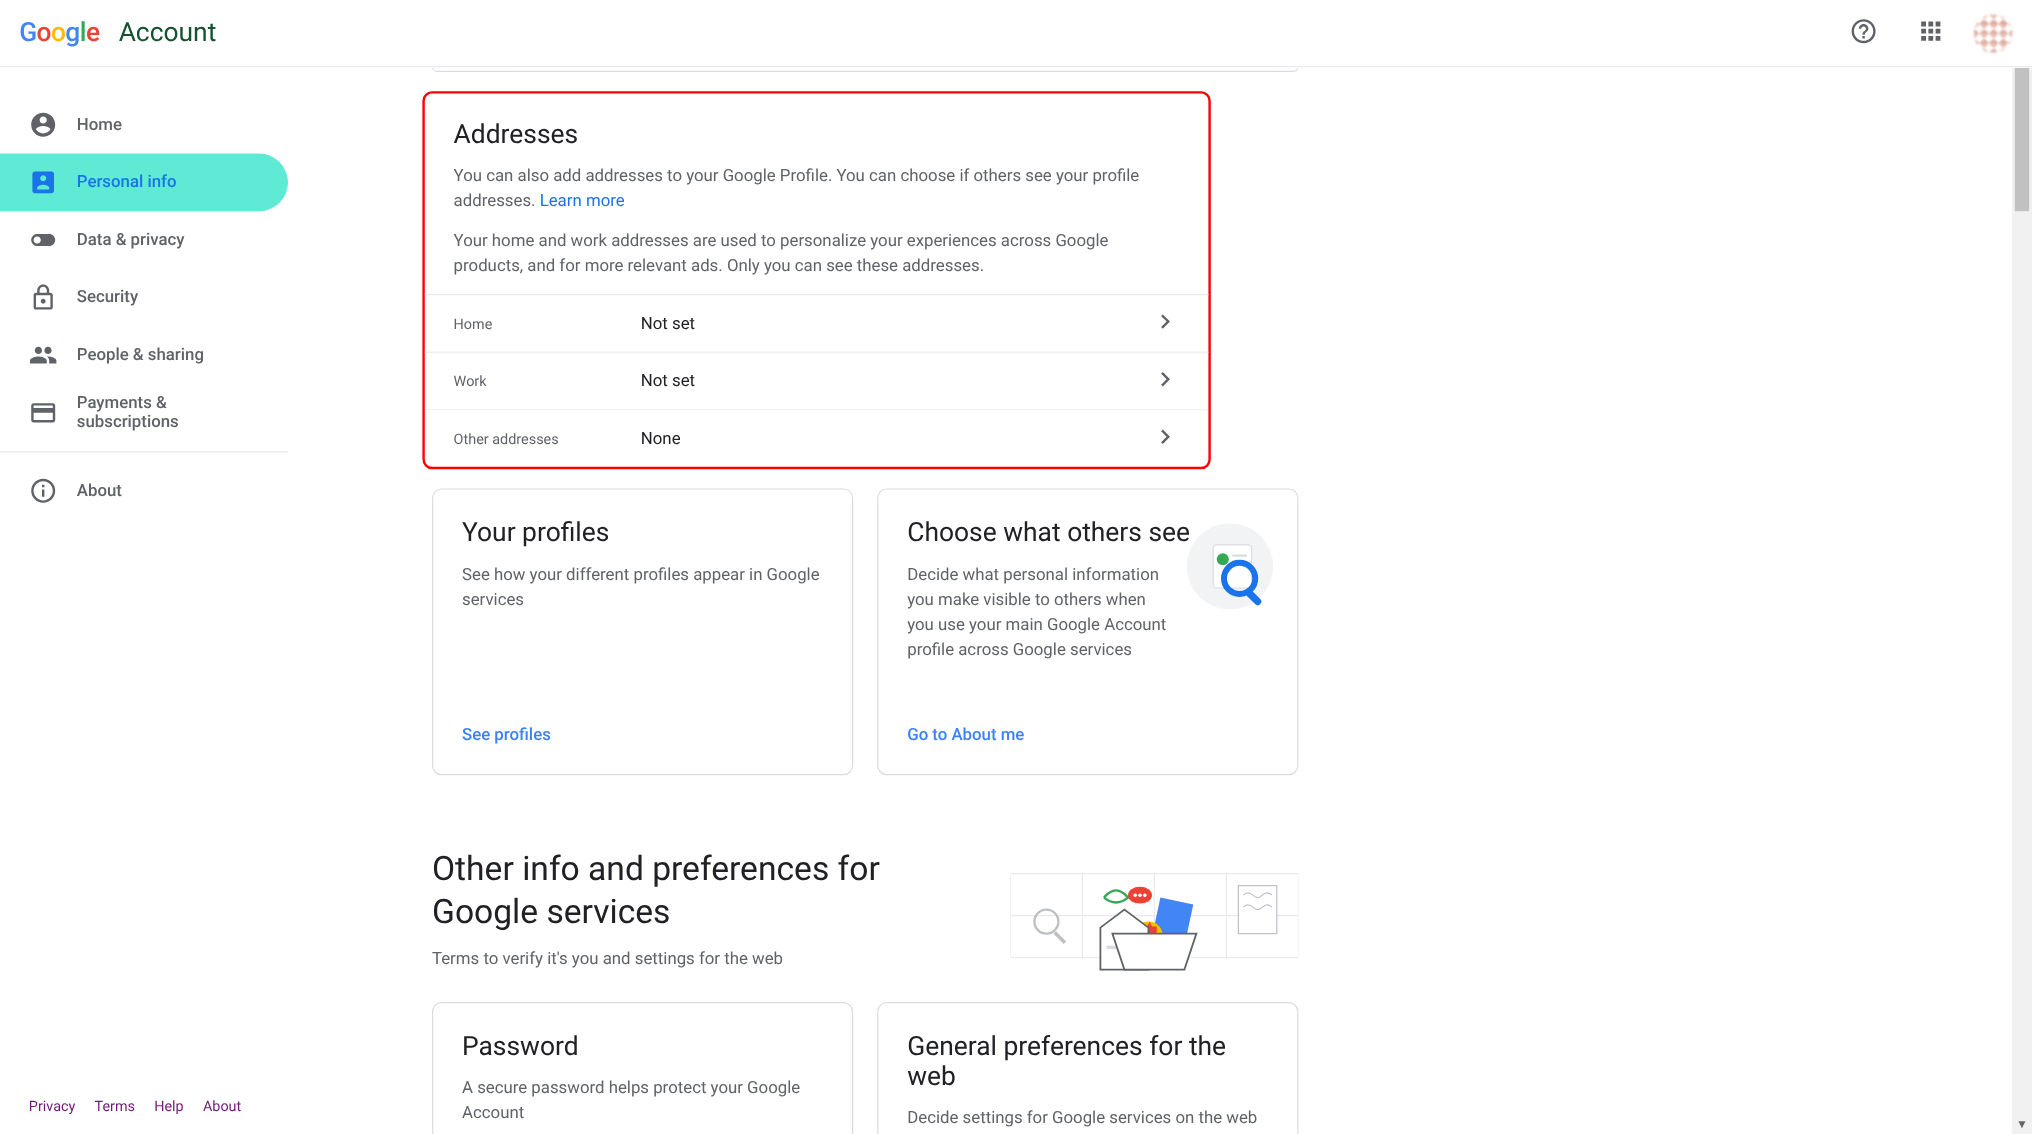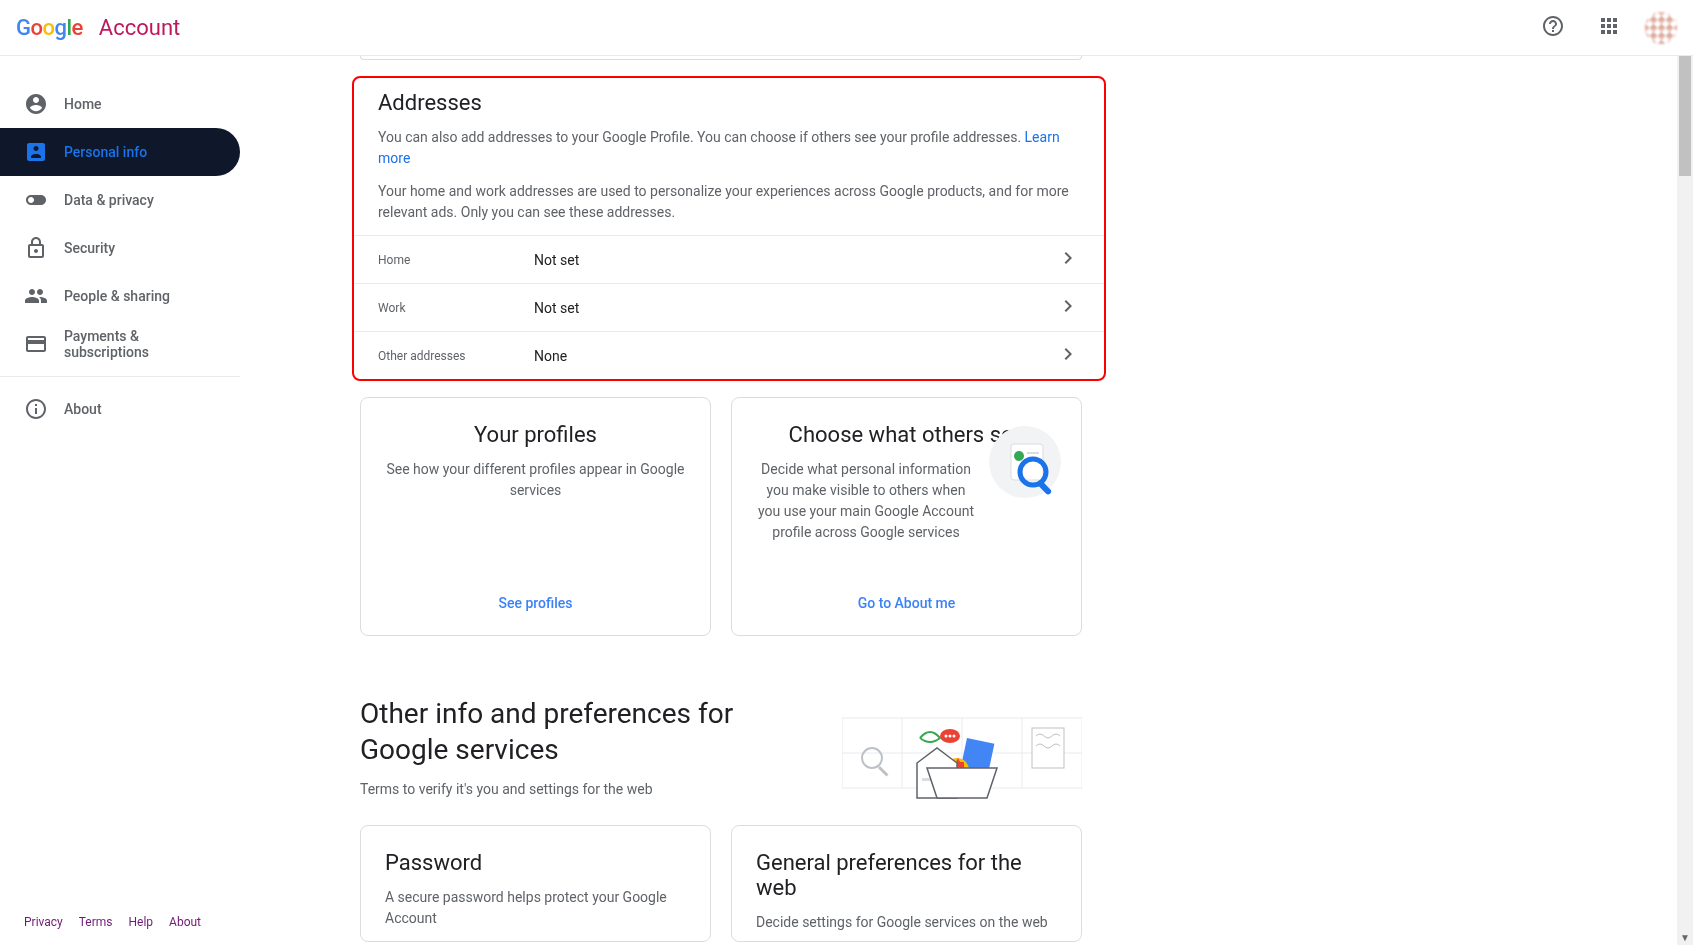--- a/index.html
+++ b/index.html
@@ -3,53 +3,53 @@
 <meta charset="utf-8">
 <style>
   * { box-sizing: border-box; margin: 0; padding: 0; }
   body { font-family: 'Google Sans', Roboto, Arial, sans-serif; background: #fff; color: #202124; overflow-x: hidden; }
   
   
   .header { display: flex; align-items: center; height: 56px; padding: 0 16px; border-bottom: 1px solid #e8eaed; position: fixed; top: 0; left: 0; right: 0; background: #fff; z-index: 10; }
   .logo-area { display: flex; align-items: center; gap: 16px; min-width: 170px; }
   .google-logo { font-size: 22px; font-weight: 500; letter-spacing: -0.5px; }
   .g-b { color: #4285f4; } .g-r { color: #ea4335; } .g-y { color: #fbbc05; } .g-g { color: #34a853; }
-  .account-text { font-size: 22px; color: #be185d; font-weight: 400; }
+  .account-text { font-size: 22px; color: #14532d; font-weight: 400; }
   .search-bar { display: flex; align-items: center; background: #f1f3f4; border-radius: 8px; height: 46px; width: 620px; padding: 0 16px; margin-left: 4px; }
   .search-bar svg { fill: #5f6368; }
   .search-input { border: none; background: transparent; outline: none; font-size: 16px; margin-left: 16px; flex: 1; color: #5f6368; }
   .header-right { margin-left: auto; display: flex; align-items: center; gap: 16px; }
   .icon-btn { width: 40px; height: 40px; border-radius: 50%; display: flex; align-items: center; justify-content: center; cursor: pointer; }
   .icon-btn svg { fill: #5f6368; }
   .avatar { width: 32px; height: 32px; border-radius: 50%; background:
     linear-gradient(45deg, #d4a59a 25%, transparent 25%),
     linear-gradient(-45deg, #d4a59a 25%, transparent 25%),
     linear-gradient(45deg, transparent 75%, #e8b4a8 75%),
     linear-gradient(-45deg, transparent 75%, #e8b4a8 75%);
     background-size: 8px 8px; filter: blur(1px); }
 
   
   .sidebar { position: fixed; top: 56px; left: 0; width: 280px; height: calc(100vh - 56px); padding-top: 24px; background: #fff; display: flex; flex-direction: column; }
   .nav-item { display: flex; align-items: center; height: 48px; padding: 0 24px; border-radius: 0 24px 24px 0; cursor: pointer; margin-right: 40px; color: #5f6368; }
-  .nav-item.active { background: #0f172a; color: #1a73e8; }
+  .nav-item.active { background: #5eead4; color: #1a73e8; }
   .nav-item .nav-icon { width: 24px; height: 24px; margin-right: 16px; display: flex; align-items: center; justify-content: center; }
   .nav-item .nav-icon svg { fill: currentColor; }
   .nav-label { font-size: 14px; font-weight: 500; }
   .nav-divider { border: none; border-top: 1px solid #e8eaed; margin: 8px 0 8px 0; width: 240px; }
   .sidebar-footer { margin-top: auto; padding: 16px 24px; display: flex; gap: 16px; font-size: 12px; color: #5f6368; }
   .sidebar-footer a { color: #701a75; text-decoration: none; cursor: pointer; }
 
   
   .main { margin-left: 280px; margin-top: 56px; padding: 0 0 40px; display: flex; flex-direction: column; align-items: flex-start; }
   .content-col { width: 722px; margin-left: 80px; }
 
   .card-wrap { display: flex; gap: 20px; width: 722px; margin-left: 80px; }
   .card { border: 1px solid #dadce0; border-radius: 8px; background: #fff; }
   .full-card { width: 722px; margin-left: 80px; padding: 24px 0 0; }
-  .full-card.highlight { border: 2px solid #ff0000; width: 754px; margin-left: 72px; padding-top: 12px; }
+  .full-card.highlight { border: 2px solid #ff0000; width: 657px; margin-left: 72px; padding-top: 22px; }
   .card-inner { padding: 0 24px; }
   .card-title { font-size: 22px; color: #202124; font-weight: 400; margin-bottom: 12px; }
   .card-desc { font-size: 14px; color: #5f6368; line-height: 1.5; margin-bottom: 12px; }
   .card-desc a { color: #1a73e8; text-decoration: none; }
 
   .row { display: flex; align-items: center; height: 48px; padding: 0 24px; cursor: pointer; border-top: 1px solid #e8eaed; }
   .row:first-of-type { border-top: none; }
   .row-label { font-size: 12px; color: #5f6368; width: 156px; }
   .row-value { font-size: 14px; color: #202124; flex: 1; }
   .row-chevron { color: #5f6368; }
@@ -191,21 +191,21 @@
     </div>
     <div class="row" style="border-bottom-left-radius:8px;border-bottom-right-radius:8px;">
       <span class="row-label">Other addresses</span>
       <span class="row-value">None</span>
       <span class="row-chevron"><svg width="24" height="24" viewBox="0 0 24 24">
             <path d="M10 6L8.59 7.41 13.17 12l-4.58 4.59L10 18l6-6z"></path>
           </svg></span>
     </div>
   </div>
 
-  <div class="card-wrap" style="margin-top:16px;text-align:center;">
+  <div class="card-wrap" style="margin-top:16px;">
     <div class="card half-card">
       <div class="card-title">Your profiles</div>
       <p class="card-desc" style="max-width:none;">See how your different profiles appear in Google services</p>
       <a class="card-link">See profiles</a>
     </div>
     <div class="card half-card">
       <div class="card-title">Choose what others see</div>
       <p class="card-desc">Decide what personal information you make visible to others when you use your main Google Account profile across Google services</p>
       <a class="card-link">Go to About me</a>
       <div class="illus">

